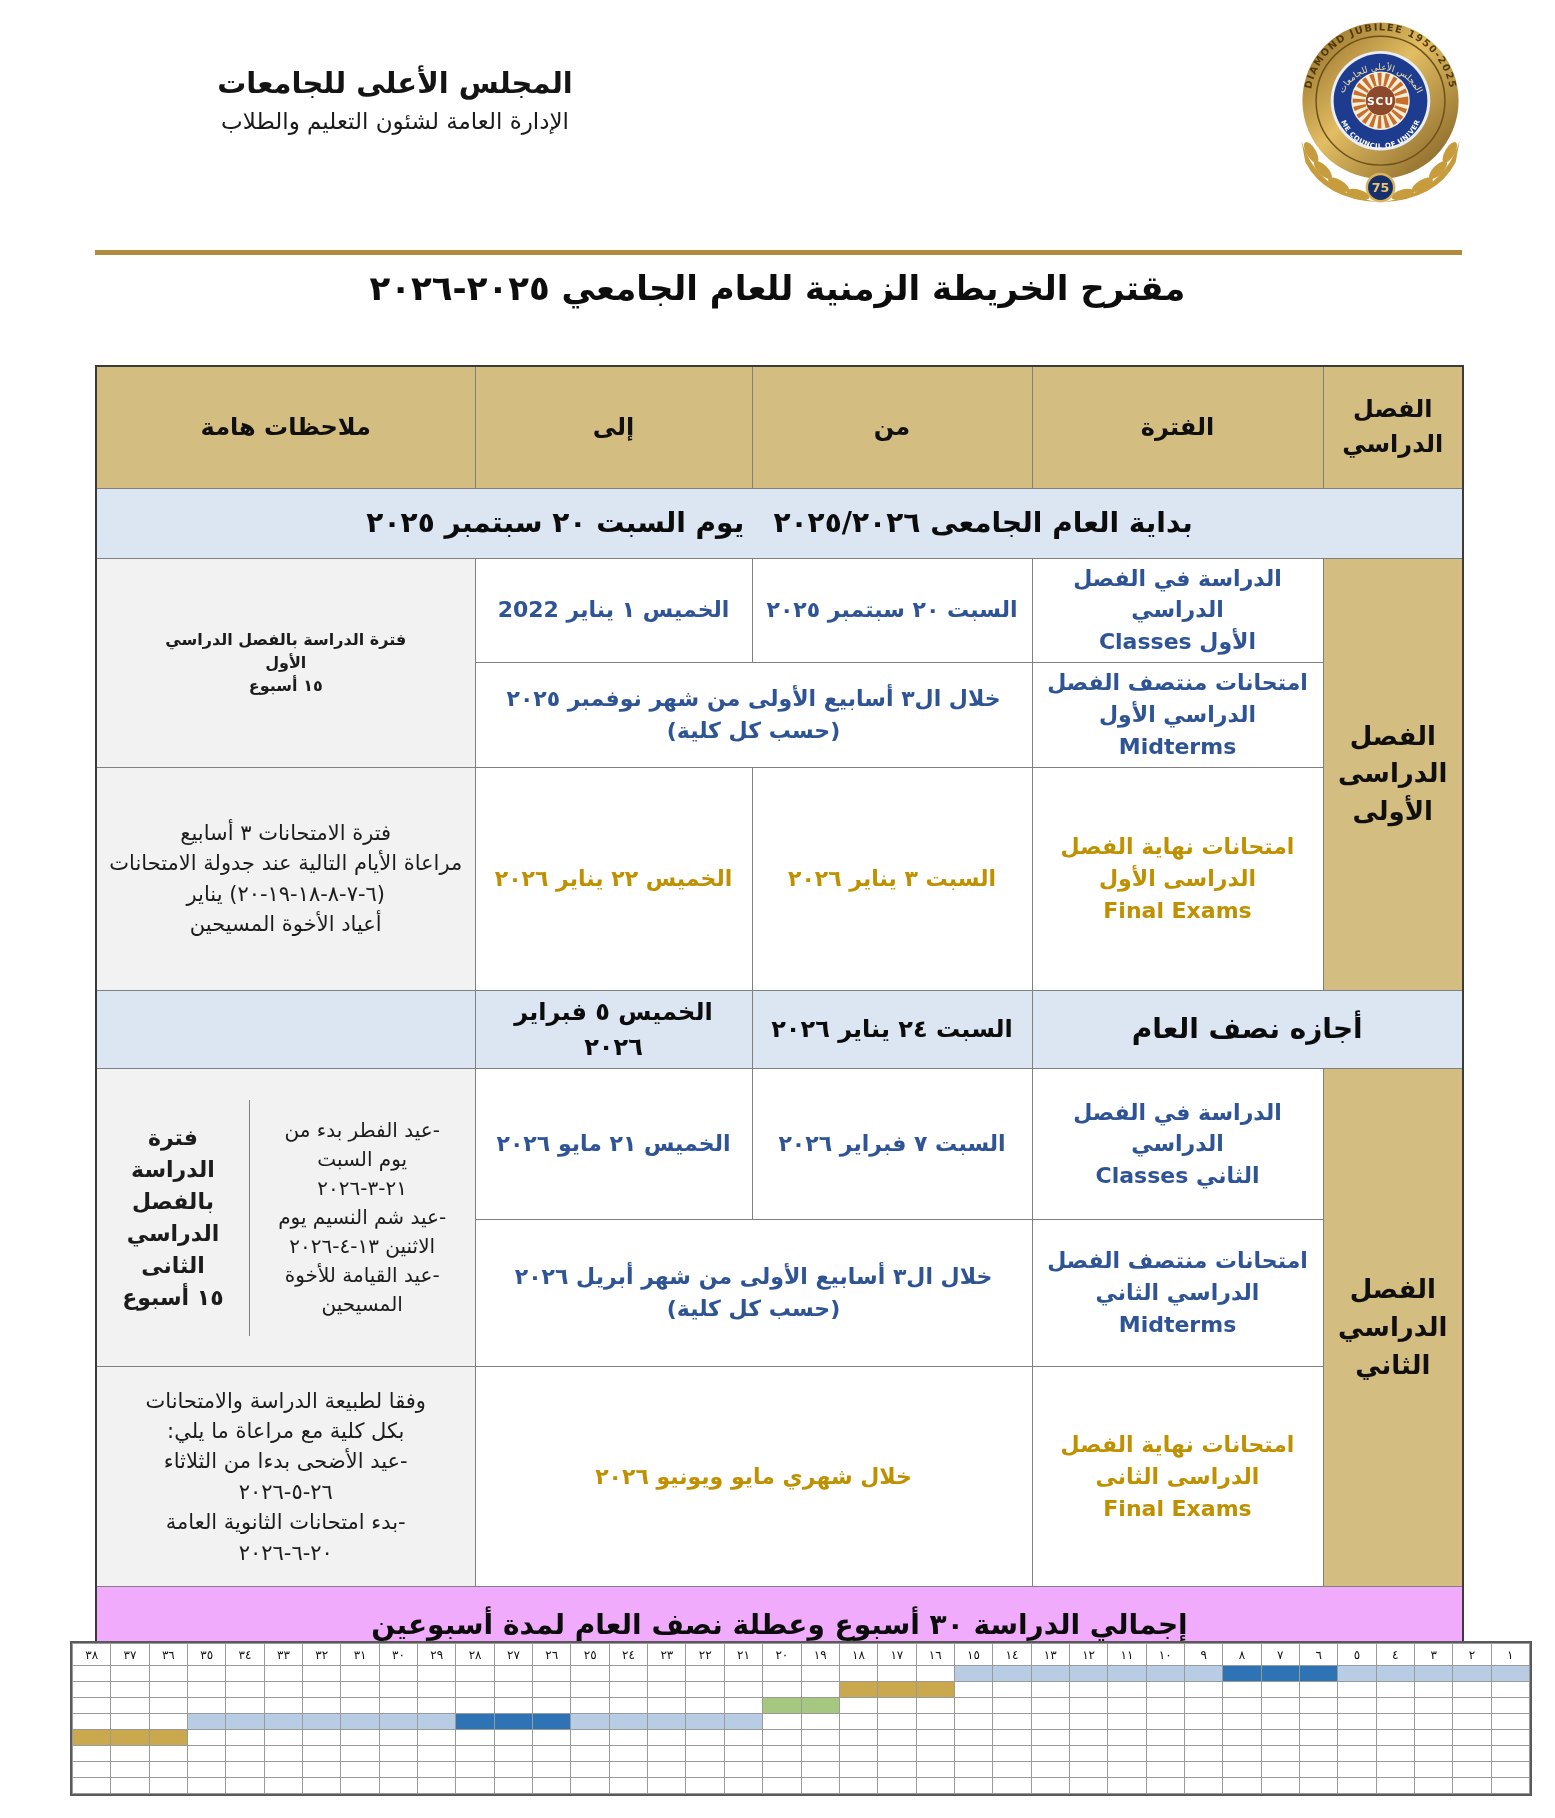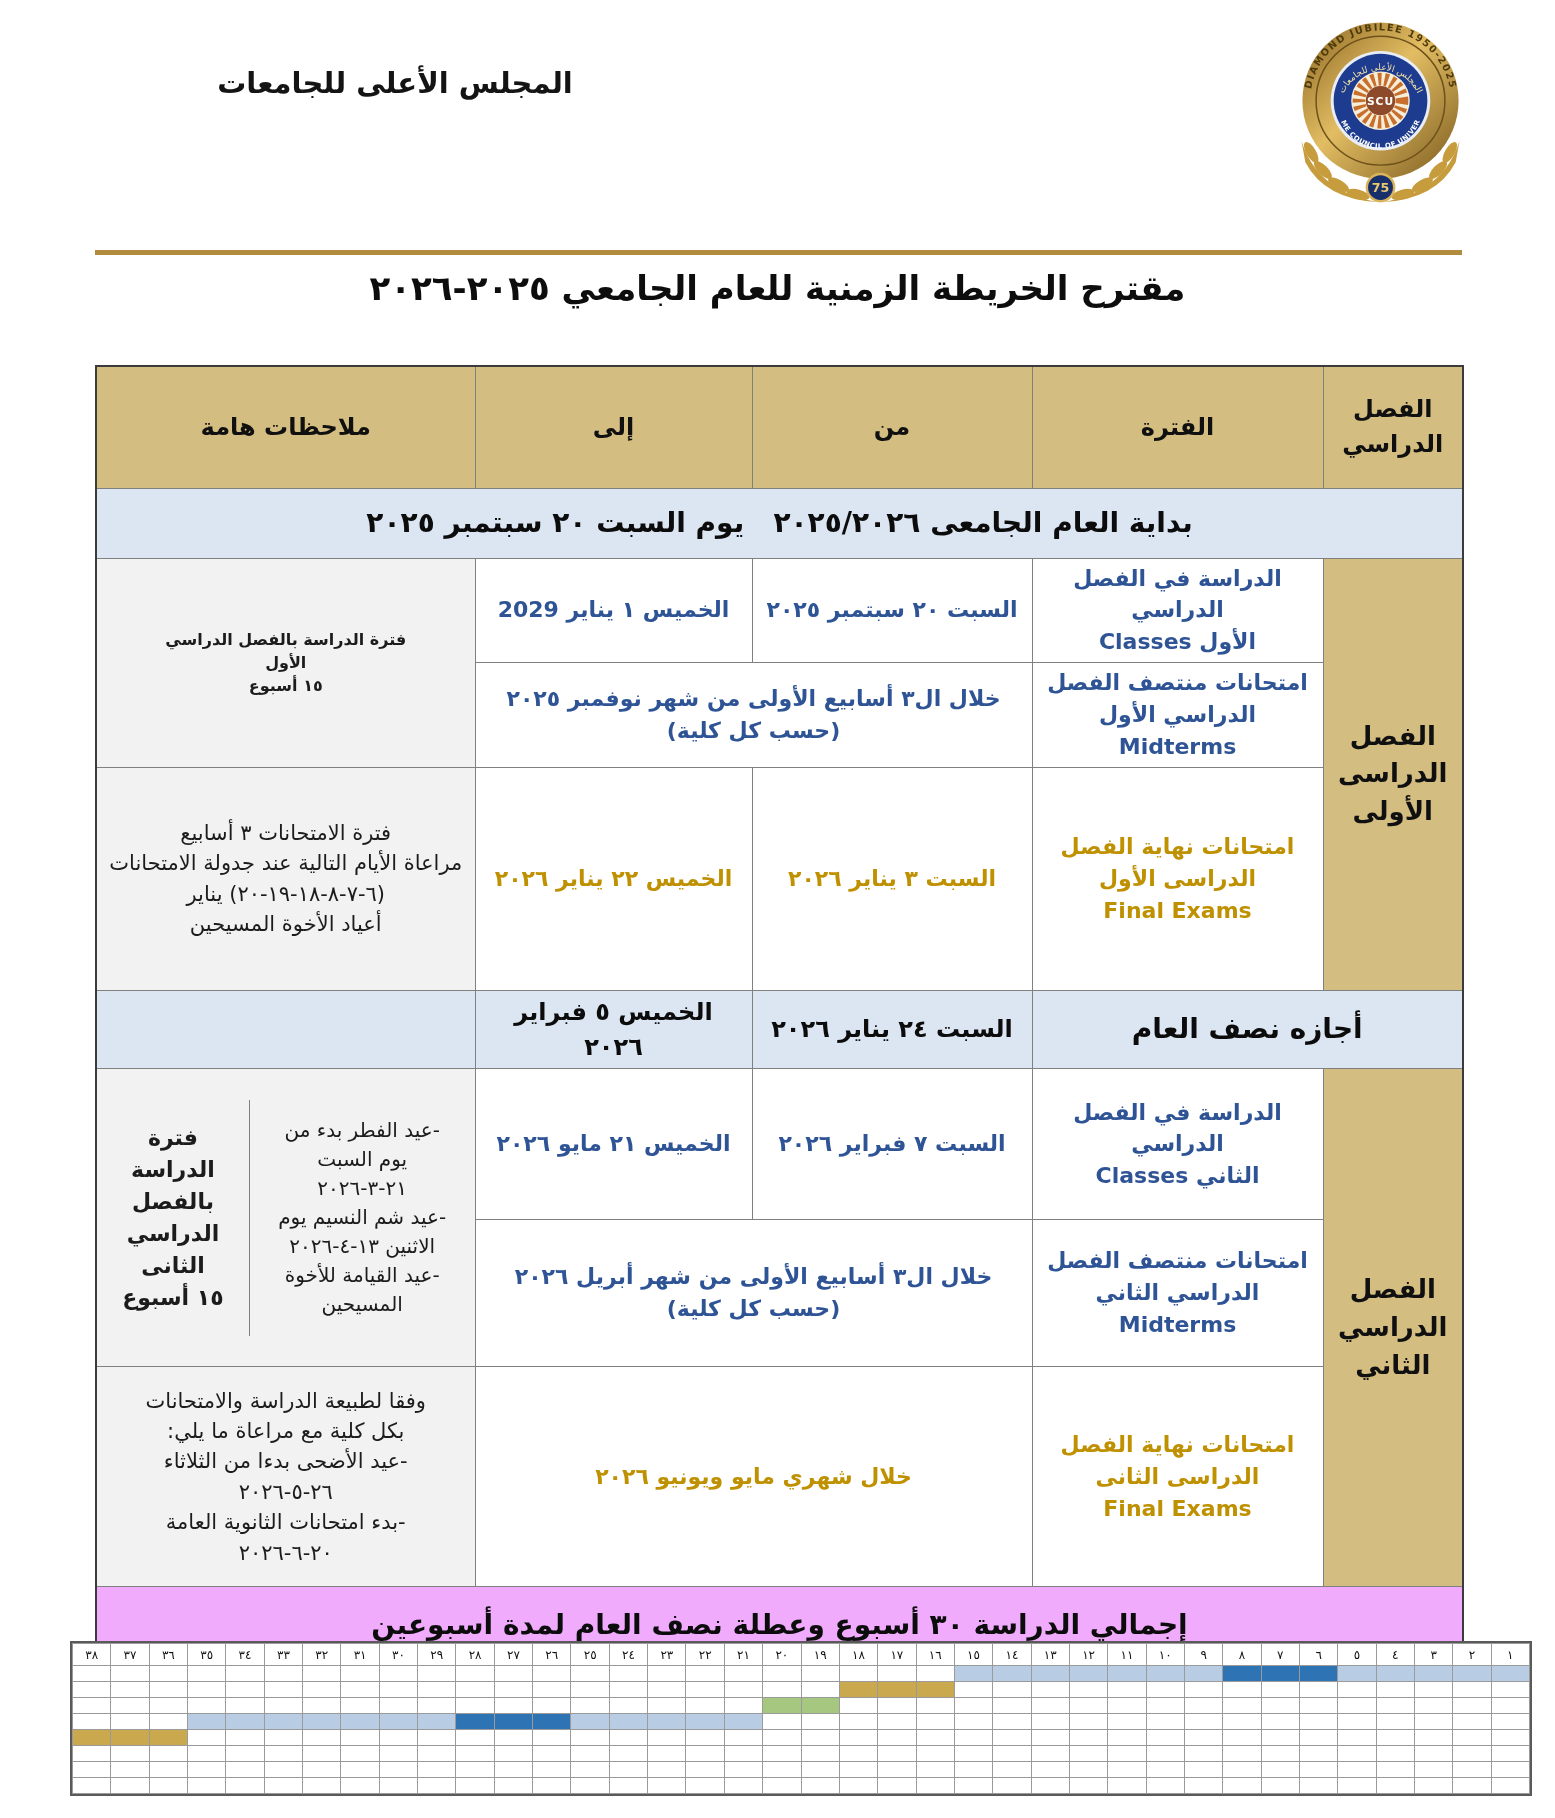--- a/index.html
+++ b/index.html
@@ -67,20 +67,21 @@
   .gh { background:#fff; display:flex; align-items:center; justify-content:center;
         font-size:12px; font-weight:normal; color:#111; }
 </style>
 </head>
 <body>
 
 <div class="page">
 
   <div class="org-block">
     <div class="org-name">المجلس الأعلى للجامعات</div>
+    <div class="org-dept">الإدارة العامة لشئون التعليم والطلاب</div>
   </div>
 
   <div class="logo-wrap">
     <svg viewBox="0 0 210 210" width="205" height="205">
       <defs>
         <linearGradient id="goldg" x1="0" y1="0" x2="1" y2="1">
           <stop offset="0" stop-color="#8a6420"></stop>
           <stop offset="0.45" stop-color="#e2bd63"></stop>
           <stop offset="1" stop-color="#7a5a1e"></stop>
         </linearGradient>
@@ -151,21 +152,21 @@
 
       <tr class="rh-banner">
         <td class="band" colspan="5">بداية العام الجامعى ٢٠٢٥/٢٠٢٦&nbsp;&nbsp;&nbsp;يوم السبت ٢٠ سبتمبر ٢٠٢٥</td>
       </tr>
 
       <tr class="rh-s1c">
         <td class="sem" rowspan="3">الفصل الدراسى الأولى</td>
         <td class="blue">الدراسة في الفصل الدراسي
 الأول Classes</td>
         <td class="blue">السبت ٢٠ سبتمبر ٢٠٢٥</td>
-        <td class="blue">الخميس ١ يناير 2029</td>
+        <td class="blue">الخميس ١ يناير 2022</td>
         <td class="note note-b" rowspan="2">فترة الدراسة بالفصل الدراسي
 الأول
 ١٥ أسبوع</td>
       </tr>
 
       <tr class="rh-s1m">
         <td class="blue">امتحانات منتصف الفصل
 الدراسي الأول Midterms</td>
         <td class="blue" colspan="2">خلال ال٣ أسابيع الأولى من شهر نوفمبر ٢٠٢٥
 (حسب كل كلية)</td>

